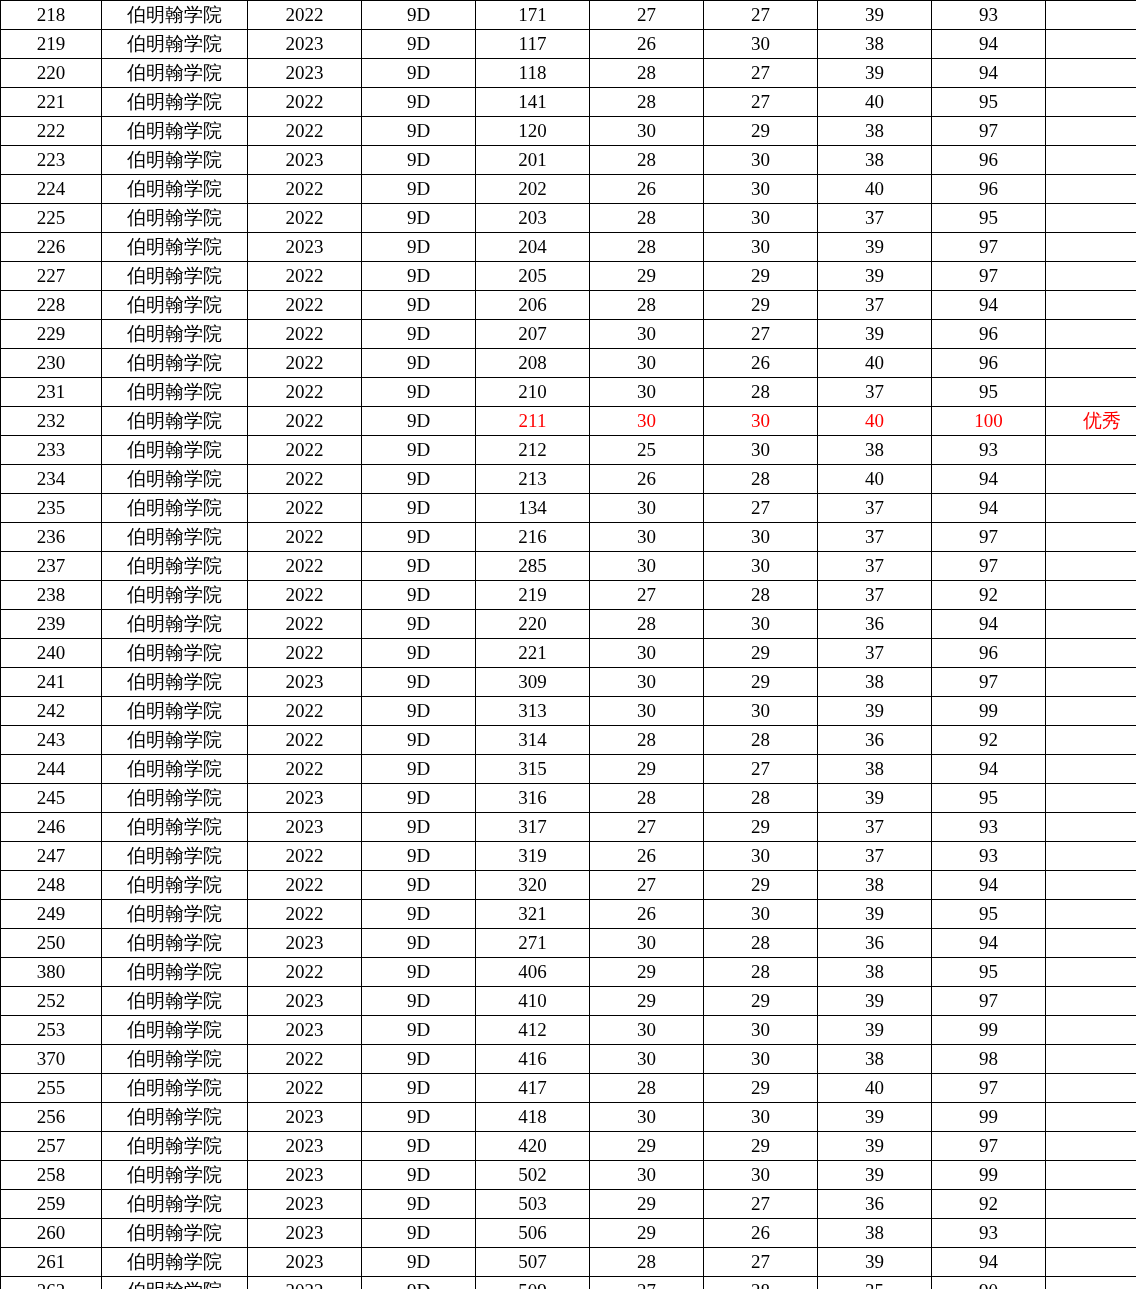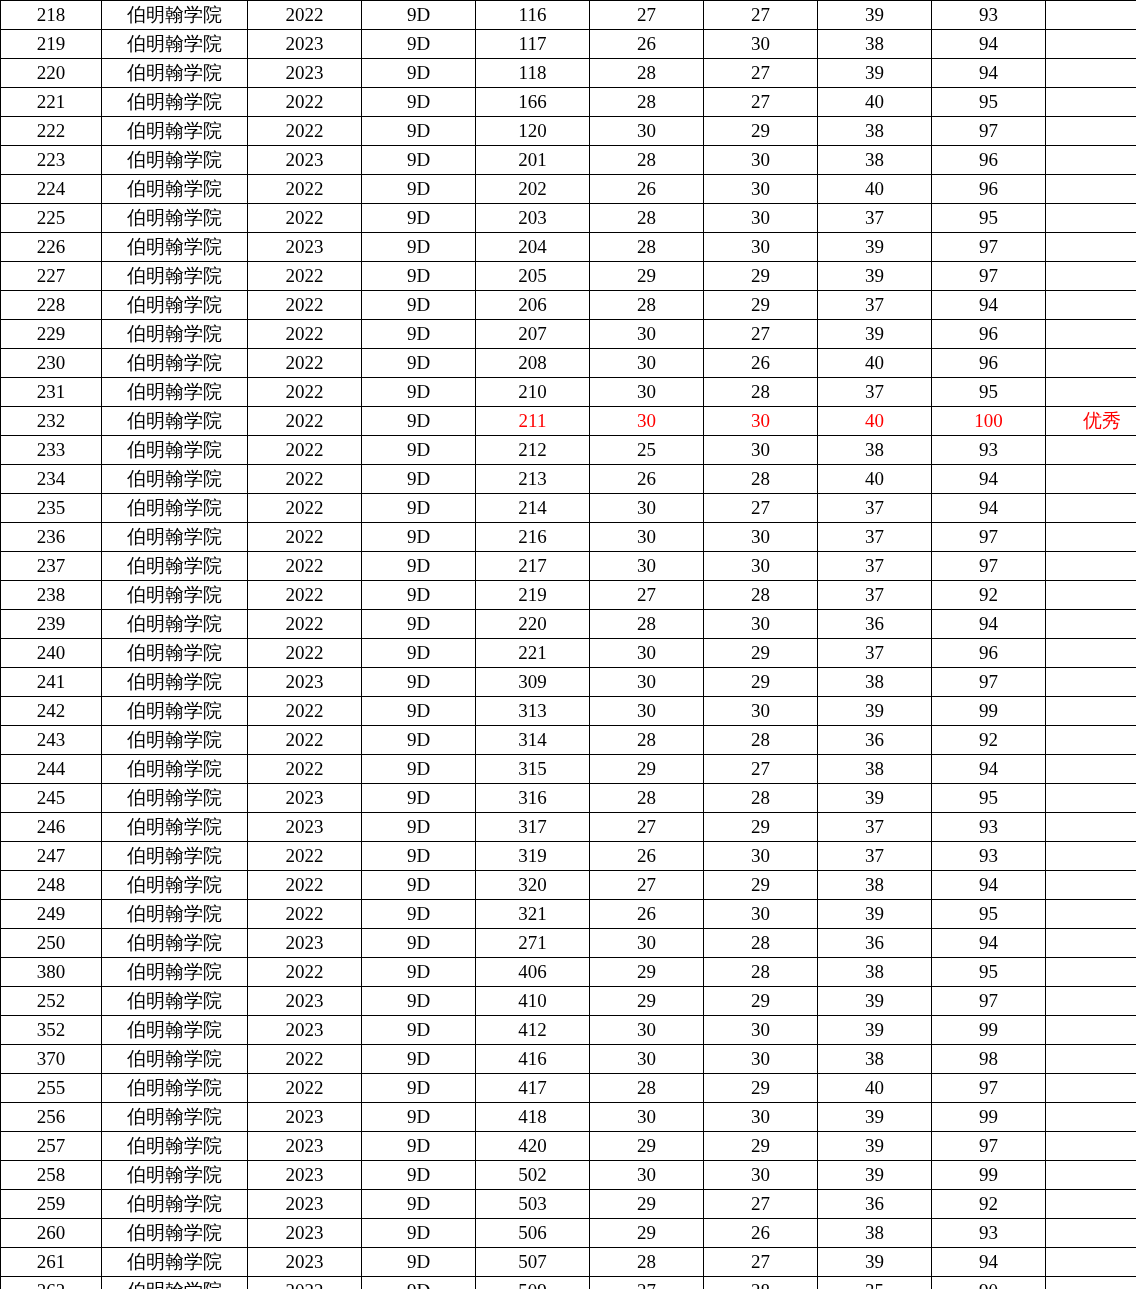--- a/index.html
+++ b/index.html
@@ -60,21 +60,21 @@
 <body>
 
 <div id="sheet">
   <table class="grid">
     <tbody id="tbody">
         <tr>
           <td class="c-index">218</td>
           <td class="c-school">伯明翰学院</td>
           <td class="c-year">2022</td>
           <td class="c-class">9D</td>
-          <td class="c-code">116</td>
+          <td class="c-code">171</td>
           <td class="c-s1">27</td>
           <td class="c-s2">27</td>
           <td class="c-s3">39</td>
           <td class="c-total">93</td>
           <td class="c-remark"></td>
         </tr>
         <tr>
           <td class="c-index">219</td>
           <td class="c-school">伯明翰学院</td>
           <td class="c-year">2023</td>
@@ -96,21 +96,21 @@
           <td class="c-s2">27</td>
           <td class="c-s3">39</td>
           <td class="c-total">94</td>
           <td class="c-remark"></td>
         </tr>
         <tr>
           <td class="c-index">221</td>
           <td class="c-school">伯明翰学院</td>
           <td class="c-year">2022</td>
           <td class="c-class">9D</td>
-          <td class="c-code">166</td>
+          <td class="c-code">141</td>
           <td class="c-s1">28</td>
           <td class="c-s2">27</td>
           <td class="c-s3">40</td>
           <td class="c-total">95</td>
           <td class="c-remark"></td>
         </tr>
         <tr>
           <td class="c-index">222</td>
           <td class="c-school">伯明翰学院</td>
           <td class="c-year">2022</td>
@@ -264,21 +264,21 @@
           <td class="c-s2">28</td>
           <td class="c-s3">40</td>
           <td class="c-total">94</td>
           <td class="c-remark"></td>
         </tr>
         <tr>
           <td class="c-index">235</td>
           <td class="c-school">伯明翰学院</td>
           <td class="c-year">2022</td>
           <td class="c-class">9D</td>
-          <td class="c-code">214</td>
+          <td class="c-code">134</td>
           <td class="c-s1">30</td>
           <td class="c-s2">27</td>
           <td class="c-s3">37</td>
           <td class="c-total">94</td>
           <td class="c-remark"></td>
         </tr>
         <tr>
           <td class="c-index">236</td>
           <td class="c-school">伯明翰学院</td>
           <td class="c-year">2022</td>
@@ -288,21 +288,21 @@
           <td class="c-s2">30</td>
           <td class="c-s3">37</td>
           <td class="c-total">97</td>
           <td class="c-remark"></td>
         </tr>
         <tr>
           <td class="c-index">237</td>
           <td class="c-school">伯明翰学院</td>
           <td class="c-year">2022</td>
           <td class="c-class">9D</td>
-          <td class="c-code">217</td>
+          <td class="c-code">285</td>
           <td class="c-s1">30</td>
           <td class="c-s2">30</td>
           <td class="c-s3">37</td>
           <td class="c-total">97</td>
           <td class="c-remark"></td>
         </tr>
         <tr>
           <td class="c-index">238</td>
           <td class="c-school">伯明翰学院</td>
           <td class="c-year">2022</td>
@@ -476,21 +476,21 @@
           <td class="c-year">2023</td>
           <td class="c-class">9D</td>
           <td class="c-code">410</td>
           <td class="c-s1">29</td>
           <td class="c-s2">29</td>
           <td class="c-s3">39</td>
           <td class="c-total">97</td>
           <td class="c-remark"></td>
         </tr>
         <tr>
-          <td class="c-index">352</td>
+          <td class="c-index">253</td>
           <td class="c-school">伯明翰学院</td>
           <td class="c-year">2023</td>
           <td class="c-class">9D</td>
           <td class="c-code">412</td>
           <td class="c-s1">30</td>
           <td class="c-s2">30</td>
           <td class="c-s3">39</td>
           <td class="c-total">99</td>
           <td class="c-remark"></td>
         </tr>

